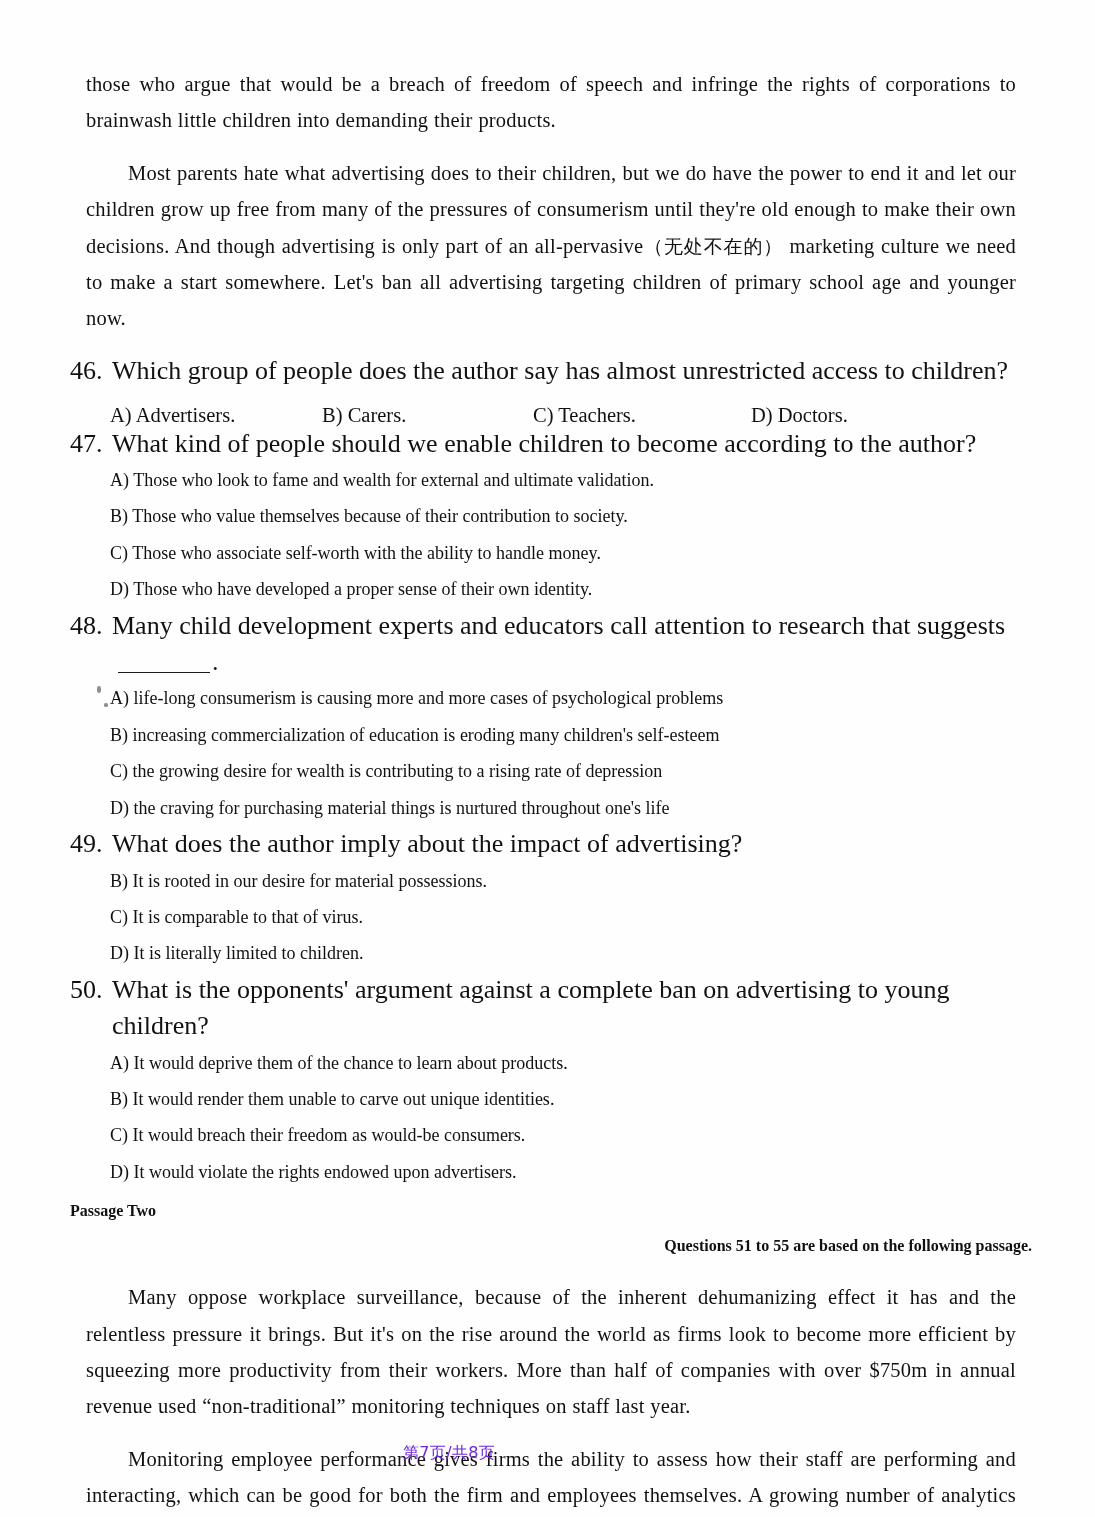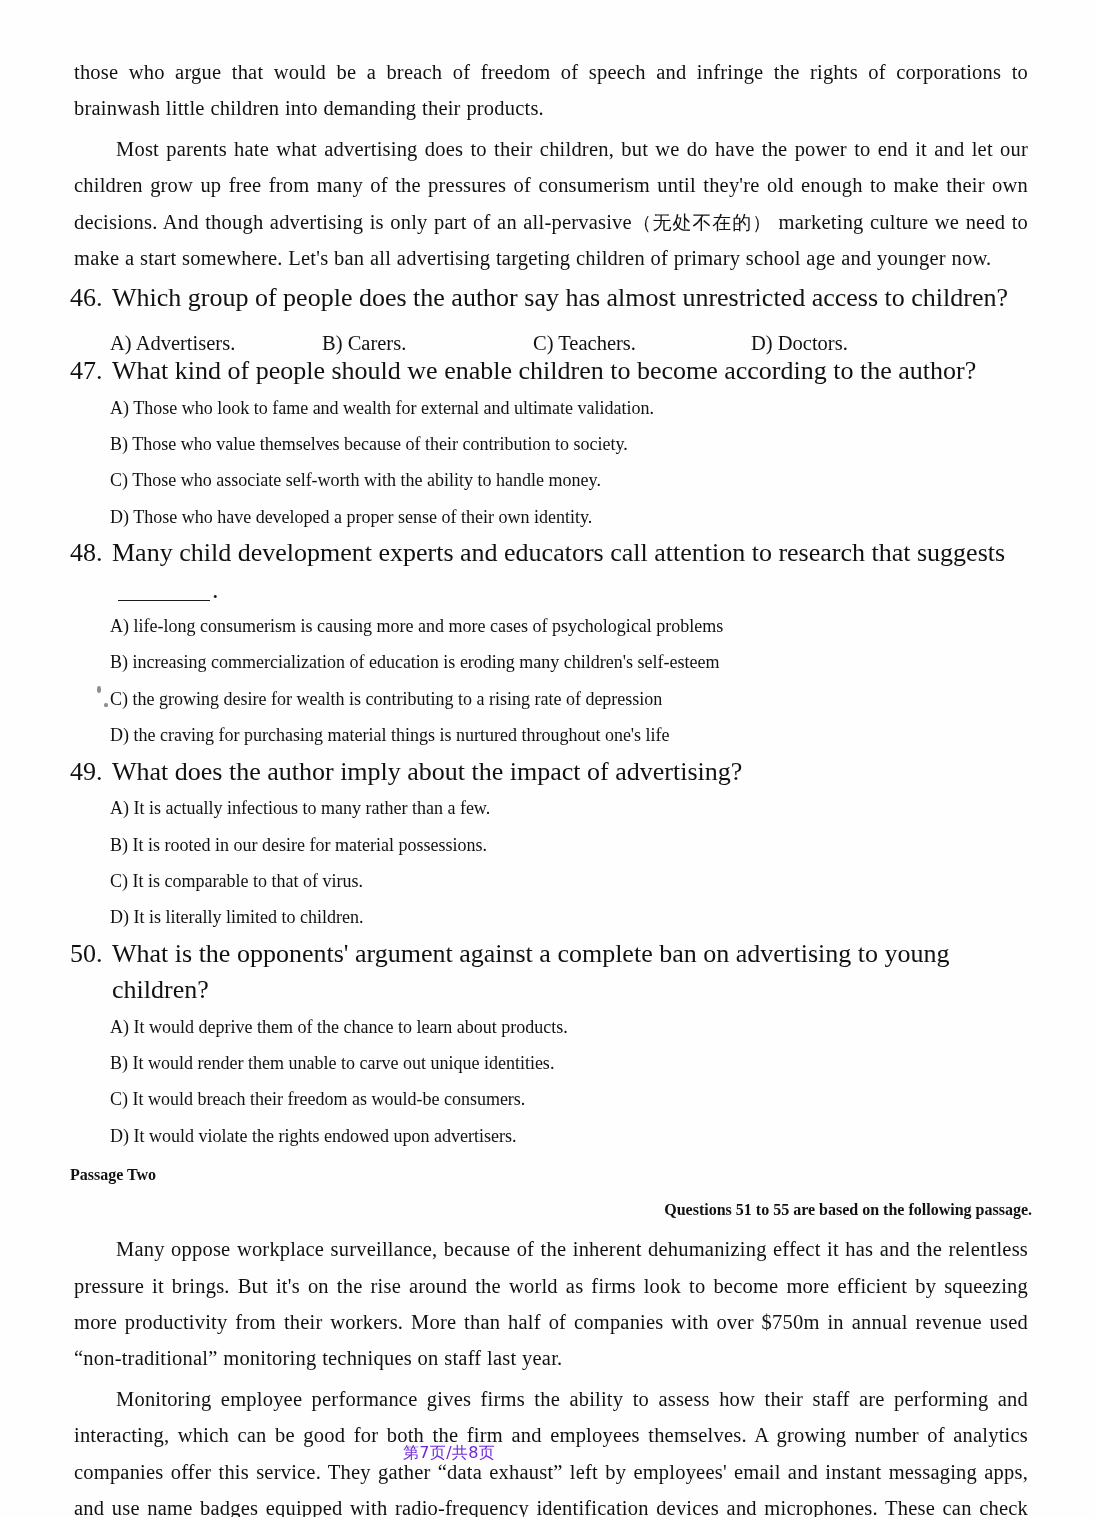--- a/index.html
+++ b/index.html
@@ -27,21 +27,21 @@
     top: 50px;
     width: 962px;
   }
 
   
   .para {
     font-size: 20.5px;
     line-height: 36.4px;
     text-align: justify;
     text-justify: inter-word;
-    margin: 4px;
+    margin: 16px;
     letter-spacing: 0.01em;
     word-spacing: 0.02em;
   }
   .para.indent {
     text-indent: 42px;
   }
   .para .zh {
     font-family: "DejaVu Sans", "Liberation Sans", sans-serif;
     font-size: 19px;
   }
@@ -166,21 +166,20 @@
     </div>
     <div class="opt">A) life-long consumerism is causing more and more cases of psychological problems</div>
     <div class="opt">B) increasing commercialization of education is eroding many children's self-esteem</div>
     <div class="opt">C) the growing desire for wealth is contributing to a rising rate of depression</div>
     <div class="opt">D) the craving for purchasing material things is nurtured throughout one's life</div>
 
     <div class="question">
       <span class="qnum">49.</span>
       <span class="qtext">What does the author imply about the impact of advertising?</span>
     </div>
-    <div class="opt">A) It is actually infectious to many rather than a few.</div>
     <div class="opt">B) It is rooted in our desire for material possessions.</div>
     <div class="opt">C) It is comparable to that of virus.</div>
     <div class="opt">D) It is literally limited to children.</div>
 
     <div class="question">
       <span class="qnum">50.</span>
       <span class="qtext">What is the opponents' argument against a complete ban on advertising to young children?</span>
     </div>
     <div class="opt">A) It would deprive them of the chance to learn about products.</div>
     <div class="opt">B) It would render them unable to carve out unique identities.</div>

